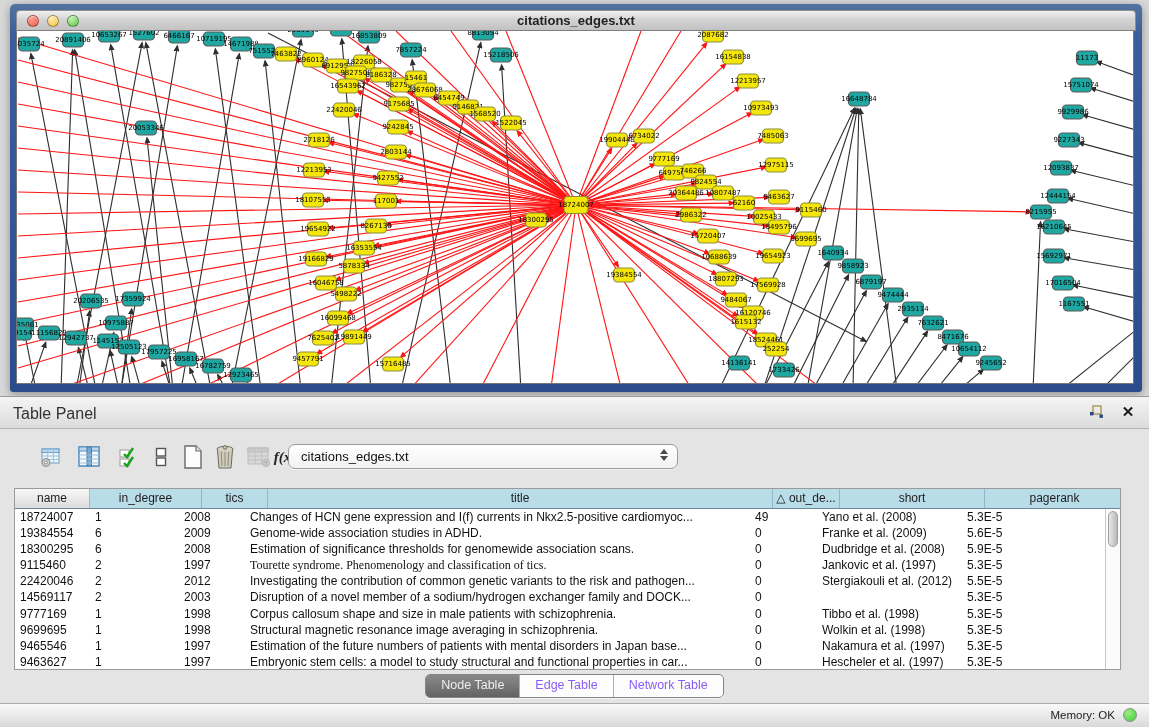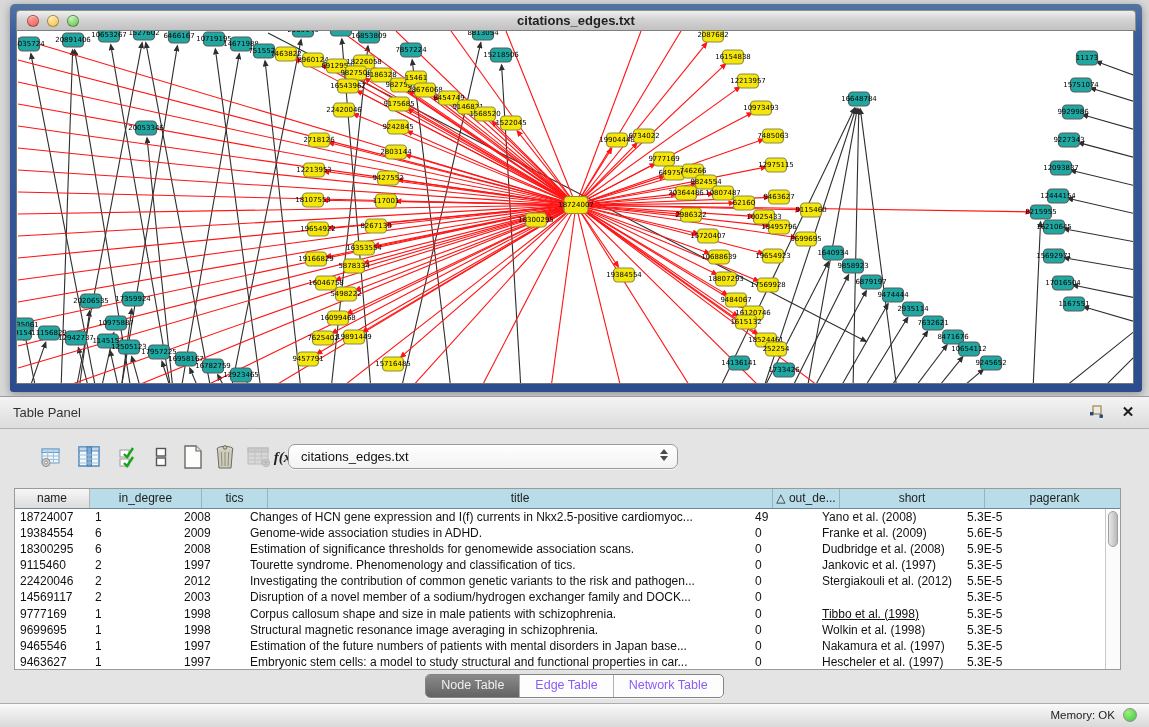--- a/index.html
+++ b/index.html
@@ -20,21 +20,21 @@
   .light.red{background:radial-gradient(circle at 35% 30%,#ff9a8f,#ee5b50);}
   .light.yellow{background:radial-gradient(circle at 35% 30%,#ffe9a8,#f5bf42);}
   .light.green{background:radial-gradient(circle at 35% 30%,#c0f0b0,#58c43f);}
   .win-title { text-align:center; font-size:13px; line-height:20px; color:#222; font-weight:bold; }
   .canvas { position:relative; width:1118px; height:353px; background:#fff; border:1px solid #777; border-top:none; overflow:hidden; }
   .canvas svg { display:block; }
 
   
   .table-panel { position:absolute; left:0; top:396px; width:1149px; height:331px; background:#e4e4e4; border-top:1px solid #9a9a9a; }
   .panel-header { position:relative; height:32px; background:linear-gradient(180deg,#f4f4f4,#dcdcdc); border-bottom:1px solid #b4b4b4; }
-  .panel-title { position:absolute; left:13px; top:8px; font-size:13px; color:#333; }
+  .panel-title { position:absolute; left:13px; top:8px; font-size:16px; color:#333; }
   .panel-header-icons { position:absolute; right:12px; top:6px; display:flex; gap:14px; align-items:center; }
   .float-btn, .close-btn { width:18px; height:18px; display:flex; align-items:center; justify-content:center; cursor:default; }
   .close-btn { font-size:15px; font-weight:bold; color:#1c1c1c; }
 
   .toolbar { position:absolute; left:0; top:40px; width:100%; height:42px; }
   .tb-icon { position:absolute; top:6px; width:26px; height:28px; display:flex; align-items:center; justify-content:center; }
   .fx { font-size:15px; font-style:italic; font-weight:bold; color:#222; font-family:"Liberation Serif",serif; }
   .combo { position:absolute; left:288px; top:7px; width:390px; height:25px; background:linear-gradient(180deg,#ffffff,#f2f2f2);
     border:1px solid #9b9b9b; border-radius:7px; font-size:13px; color:#111; line-height:23px; padding-left:12px;
     box-shadow:inset 0 1px 1px rgba(255,255,255,.8), 0 1px 0 rgba(255,255,255,.6); }
@@ -622,21 +622,21 @@
           <div class="td" style="width: 66px;">2008</div>
           <div class="td" style="width: 505px;">Estimation of significance thresholds for genomewide association scans.</div>
           <div class="td" style="width: 67px;">0</div>
           <div class="td" style="width: 145px;">Dudbridge et al. (2008)</div>
           <div class="td" style="width: 140px;">5.9E-5</div>
         </div>
         <div class="trow">
           <div class="td" style="width: 75px;">9115460</div>
           <div class="td" style="width: 89px;">2</div>
           <div class="td" style="width: 66px;">1997</div>
-          <div class="td" style="width: 505px;">Tourette syndrome. Phenomenology and classification of tics.</div>
+          <div class="td" style="width: 505px; font-family: Liberation Serif, serif;">Tourette syndrome. Phenomenology and classification of tics.</div>
           <div class="td" style="width: 67px;">0</div>
           <div class="td" style="width: 145px;">Jankovic et al. (1997)</div>
           <div class="td" style="width: 140px;">5.3E-5</div>
         </div>
         <div class="trow">
           <div class="td" style="width: 75px;">22420046</div>
           <div class="td" style="width: 89px;">2</div>
           <div class="td" style="width: 66px;">2012</div>
           <div class="td" style="width: 505px;">Investigating the contribution of common genetic variants to the risk and pathogen...</div>
           <div class="td" style="width: 67px;">0</div>
@@ -651,21 +651,21 @@
           <div class="td" style="width: 67px;">0</div>
           <div class="td" style="width: 145px; margin-top: 47px;">de Silva et al. (2003)</div>
           <div class="td" style="width: 140px;">5.3E-5</div>
         </div>
         <div class="trow">
           <div class="td" style="width: 75px;">9777169</div>
           <div class="td" style="width: 89px;">1</div>
           <div class="td" style="width: 66px;">1998</div>
           <div class="td" style="width: 505px;">Corpus callosum shape and size in male patients with schizophrenia.</div>
           <div class="td" style="width: 67px;">0</div>
-          <div class="td" style="width: 145px; text-decoration: underline;">Tibbo et al. (1998)</div>
+          <div class="td" style="width: 145px;">Tibbo et al. (1998)</div>
           <div class="td" style="width: 140px;">5.3E-5</div>
         </div>
         <div class="trow">
           <div class="td" style="width: 75px;">9699695</div>
           <div class="td" style="width: 89px;">1</div>
           <div class="td" style="width: 66px;">1998</div>
           <div class="td" style="width: 505px;">Structural magnetic resonance image averaging in schizophrenia.</div>
           <div class="td" style="width: 67px;">0</div>
           <div class="td" style="width: 145px;">Wolkin et al. (1998)</div>
           <div class="td" style="width: 140px;">5.3E-5</div>

